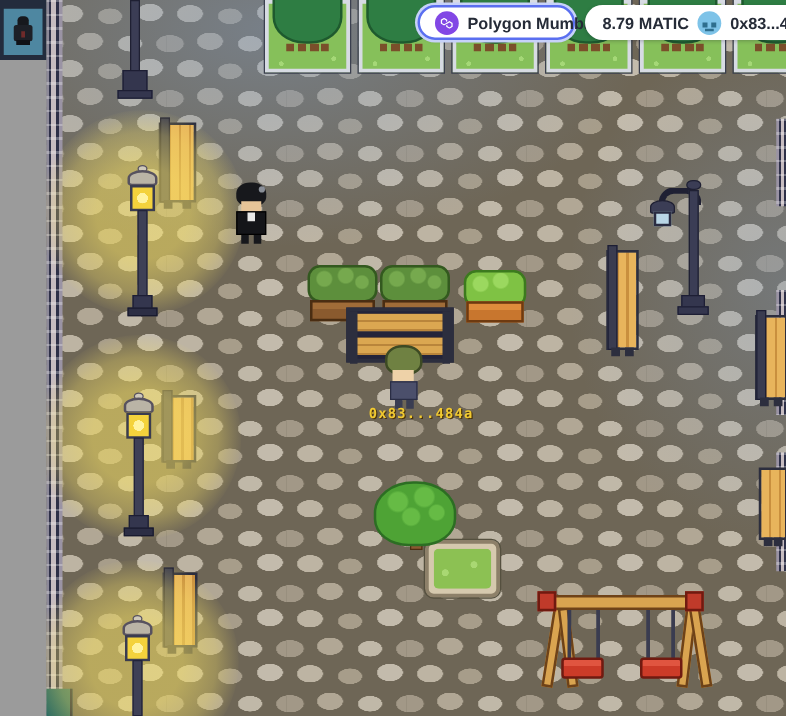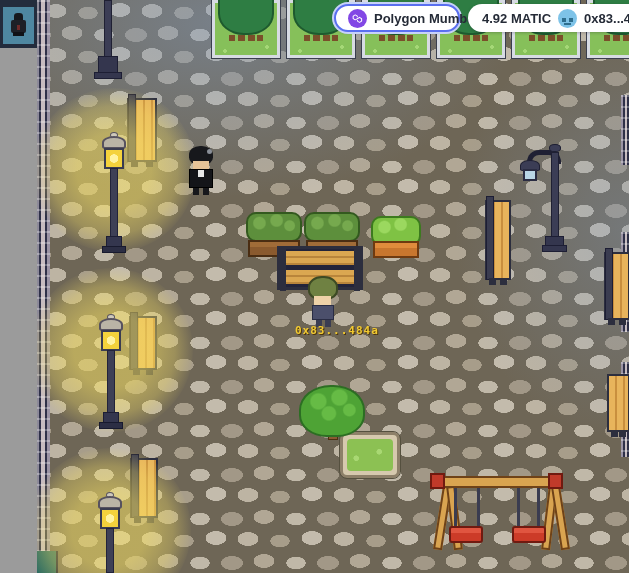--- a/index.html
+++ b/index.html
@@ -330,21 +330,21 @@
           <path fill="#fff" d="M17.2 8.6c-.4-.2-.9-.2-1.3 0l-3 1.8-2 1.2-3 1.8c-.4.2-.9.2-1.3 0l-2.4-1.4c-.4-.2-.6-.6-.6-1.1V8.1c0-.4.2-.9.6-1.1l2.3-1.4c.4-.2.9-.2 1.3 0l2.3 1.4c.4.2.6.6.6 1.1v1.8l2-1.2V6.9c0-.4-.2-.9-.6-1.1L7.8 3.2c-.4-.2-.9-.2-1.3 0L2 5.8c-.4.2-.6.7-.6 1.1v5.2c0 .4.2.9.6 1.1l4.4 2.6c.4.2.9.2 1.3 0l3-1.7 2-1.2 3-1.7c.4-.2.9-.2 1.3 0l2.3 1.4c.4.2.6.6.6 1.1v2.8c0 .4-.2.9-.6 1.1l-2.3 1.4c-.4.2-.9.2-1.3 0l-2.3-1.4c-.4-.2-.6-.6-.6-1.1v-1.8l-2 1.2v1.8c0 .4.2.9.6 1.1l4.4 2.6c.4.2.9.2 1.3 0l4.4-2.6c.4-.2.6-.6.6-1.1v-5.2c0-.4-.2-.9-.6-1.1l-4.5-2.6z"></path>
         </svg>
     </span>
     <span class="txt">Polygon Mumbai</span>
     <svg class="chev" viewBox="0 0 16 16">
       <path d="M3 5.5 L8 10.5 L13 5.5" fill="none" stroke="#252b37" stroke-width="2.4" stroke-linecap="round" stroke-linejoin="round"></path>
     </svg>
   </div>
 
   <div class="pill pillWallet">
-    <span class="txt">4.92 MATIC</span>
+    <span class="txt">8.79 MATIC</span>
     <span class="walletAv" style="background:#7ec3e8;">
       <i style="left:4px;top:9px;width:4px;height:4px;"></i>
       <i style="left:11px;top:9px;width:4px;height:4px;"></i>
       <i style="left:6px;top:14px;width:7px;height:2px;"></i>
     </span>
     <span class="txt">0x83...484a</span>
   </div>
 
 </div>
 

